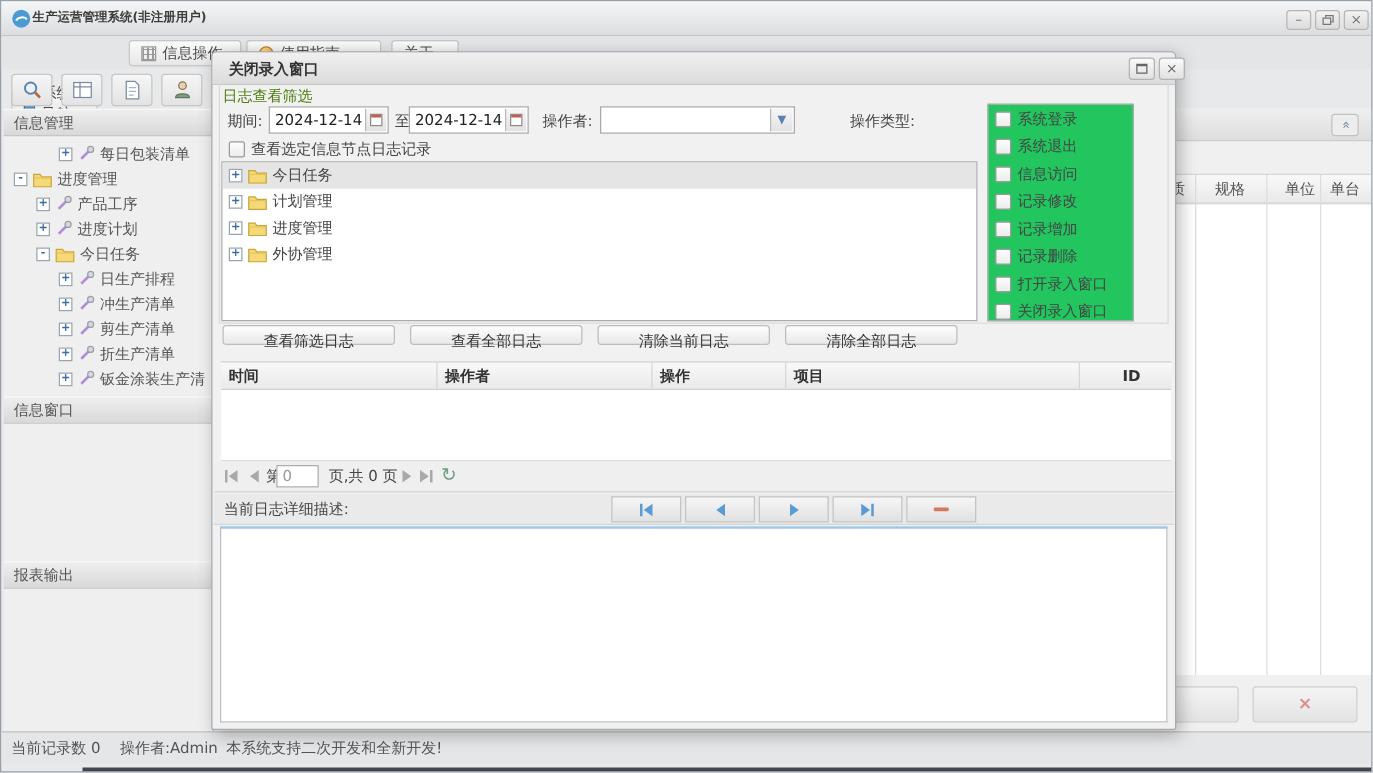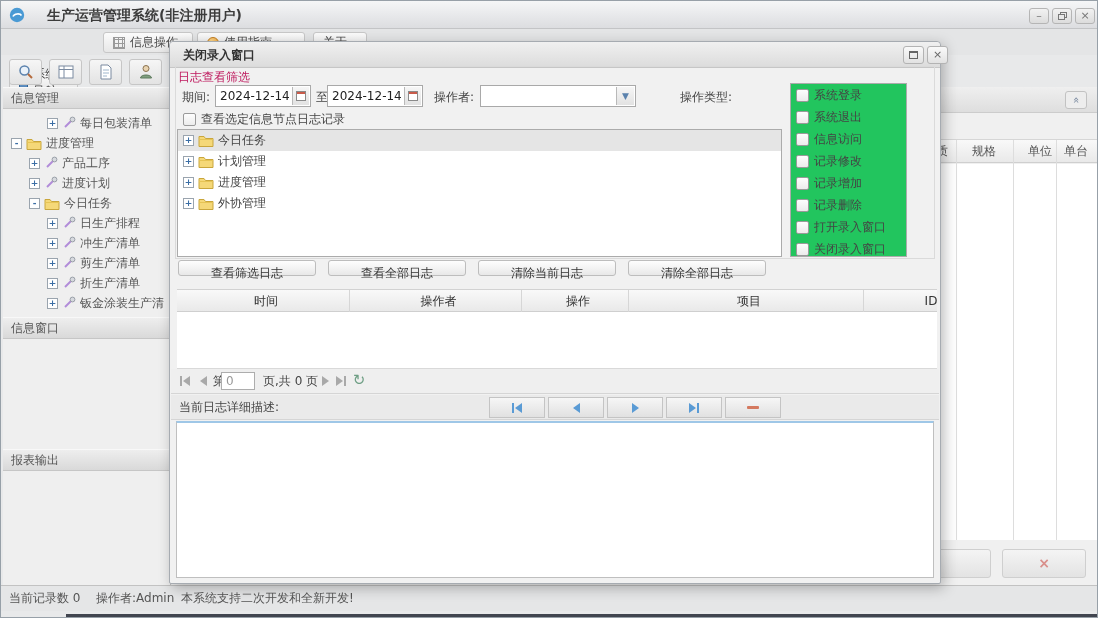--- a/index.html
+++ b/index.html
@@ -3,21 +3,21 @@
 <meta charset="utf-8">
 <style>
   * { margin:0; padding:0; box-sizing:border-box; }
   html,body { width:1098px; height:618px; font-family:"DejaVu Sans","Liberation Sans",sans-serif; font-size:12px; color:#444; }
   .app { position:relative; width:1098px; height:618px; background:#e8e9ea; border:1px solid #97a0a8; overflow:hidden; }
 
   
   .titlebar { position:absolute; left:0; top:0; width:100%; height:28px;
     background:linear-gradient(#f5f6f7,#dcdde0); border-bottom:1px solid #c3c4c6; }
   .logo { position:absolute; left:8px; top:6px; width:16px; height:16px; }
-  .app-title { position:absolute; left:46px; top:0; line-height:28px; font-weight:600; color:#3c3c3c; font-size:14px; }
+  .app-title { position:absolute; left:25px; top:0; line-height:28px; font-weight:600; color:#3c3c3c; font-size:10px; }
   .winbtn { position:absolute; top:7px; width:20px; height:16px; background:linear-gradient(#f2f2f2,#dcdcdc);
     border:1px solid #b5b5b5; border-radius:3px; color:#777; text-align:center; line-height:13px; font-size:11px; }
   .winbtn.min { left:1028px; } .winbtn.restore { left:1051px; } .winbtn.close { left:1074px; }
   .restore-glyph { position:relative; margin:3px auto 0; width:9px; height:8px; }
   .restore-glyph .b1 { position:absolute; left:2px; top:0; width:7px; height:6px; border:1px solid #777; }
   .restore-glyph .b2 { position:absolute; left:0; top:2px; width:7px; height:6px; border:1px solid #777; background:#e8e8e8; }
 
   
   .tabbar { position:absolute; left:0; top:28px; width:100%; height:26px; background:#e4e5e6; }
   .tab { position:absolute; top:3px; height:21px; background:linear-gradient(#fbfbfb,#e7e7e7);
@@ -66,21 +66,21 @@
     border:1px solid #a6abb1; border-radius:4px 4px 2px 2px; box-shadow:3px 4px 14px rgba(0,0,0,.28); }
   .dlg-titlebar { position:absolute; left:0; top:0; width:100%; height:26px; background:linear-gradient(#f0f0f0,#dcdcdc);
     border-bottom:1px solid #c6c6c6; border-radius:4px 4px 0 0; }
   .dlg-title { position:absolute; left:13px; line-height:26px; font-weight:600; color:#333; }
   .dlg-btn { position:absolute; top:4px; width:21px; height:18px; background:linear-gradient(#fafafa,#e2e2e2);
     border:1px solid #b3b3b3; border-radius:3px; color:#666; text-align:center; line-height:15px; font-size:11px; }
   .dlg-max { left:733px; } .dlg-close { left:757px; }
   .max-glyph { margin:4px auto 0; width:9px; height:8px; border:1px solid #666; border-top:2px solid #666; }
 
   .fieldset { position:absolute; left:5px; top:24px; width:760px; height:193px; border:1px solid #dadada; }
-  .legend { position:absolute; left:8px; top:27px; color:#be185d; }
+  .legend { position:absolute; left:8px; top:27px; color:#4d7c0f; }
 
   .dlabel { position:absolute; line-height:22px; color:#444; }
   .textbox { position:absolute; height:22px; background:#fff; border:1px solid #a9a9a9; line-height:20px; padding-left:4px; color:#222; }
   .calbtn { position:absolute; right:1px; top:1px; width:17px; height:18px; background:linear-gradient(#f6f6f6,#e2e2e2); border-left:1px solid #b9b9b9;
     display:flex; align-items:center; justify-content:center; }
   .calic { width:10px; height:10px; background:#fff; border:1px solid #8a8a8a; position:relative; }
   .calic::before { content:""; position:absolute; left:0; top:0; width:100%; height:2px; background:#c95b4a; }
   .combo-arrow { position:absolute; right:1px; top:1px; width:18px; height:18px; background:linear-gradient(#f6f6f6,#e2e2e2);
     border-left:1px solid #b9b9b9; color:#5b82ad; font-size:9px; text-align:center; line-height:18px; }
 
@@ -90,21 +90,21 @@
 
   .dtree { position:absolute; left:7px; top:87px; width:605px; height:128px; background:#fff; border:1px solid #ababab; overflow:hidden; }
   .dtrow { height:21px; display:flex; align-items:center; gap:4px; padding-left:5px; color:#444; }
   .dtrow.sel { background:#e5e5e5; }
 
   .abtn { position:absolute; top:218px; width:138px; height:16px; background:linear-gradient(#fefefe,#e8e8e8);
     border:1px solid #bdbdbd; border-radius:3px; text-align:center; line-height:24px; color:#333; }
 
   .dth-wrap { position:absolute; left:7px; top:247px; width:760px; height:23px; background:linear-gradient(#f9f9f9,#e9e9e9);
     border-top:1px solid #d2d2d2; border-bottom:1px solid #cfcfcf; }
-  .dth { position:absolute; top:0; height:22px; line-height:22px; padding-left:6px; border-right:1px solid #d6d6d6; color:#333; font-weight:400;text-align:center; }
+  .dth { position:absolute; top:0; height:22px; line-height:22px; padding-left:6px; border-right:1px solid #d6d6d6; color:#333; font-weight:700; }
   .dtbody { position:absolute; left:7px; top:270px; width:760px; height:57px; background:#fff; border-bottom:1px solid #d9d9d9; }
 
   .pager { position:absolute; left:1px; top:327px; width:768px; height:25px; background:#efefef; border-bottom:1px solid #d5d5d5; }
   .pgbtn { position:absolute; top:4px; width:16px; height:16px; display:flex; align-items:center; justify-content:center; gap:1px; }
   .tri-l { width:0; height:0; border-top:5px solid transparent; border-bottom:5px solid transparent; border-right:7px solid #a9a9a9; }
   .tri-r { width:0; height:0; border-top:5px solid transparent; border-bottom:5px solid transparent; border-left:7px solid #a9a9a9; }
   .bar { width:2px; height:10px; background:#a9a9a9; }
   .pg-input { position:absolute; left:50px; top:3px; width:34px; height:18px; background:#fff; border:1px solid #adadad; line-height:16px; padding-left:4px; color:#999; }
   .pg-refresh { position:absolute; left:178px; top:1px; width:20px; height:20px; color:#6f9f85; font-size:15px; line-height:20px; text-align:center; }
 

